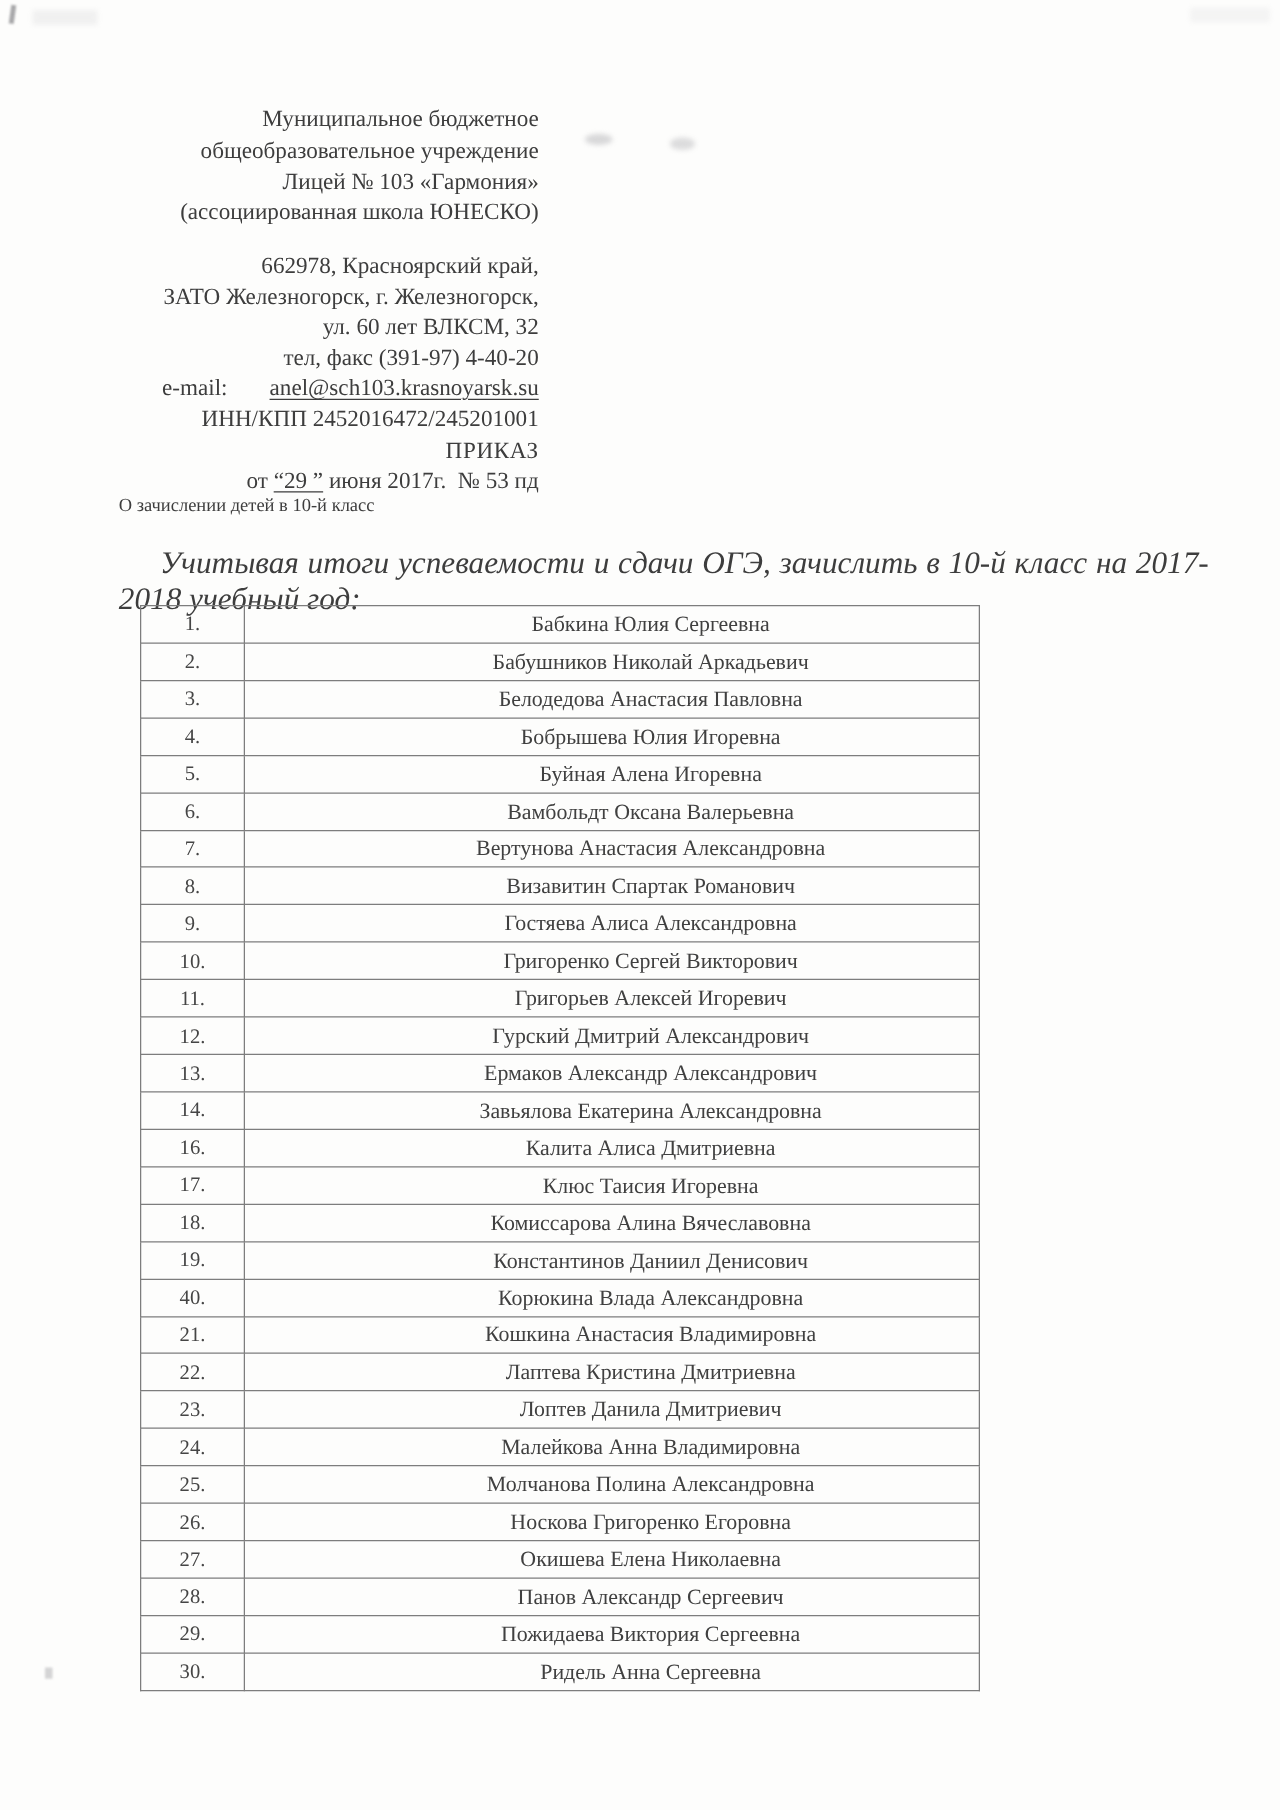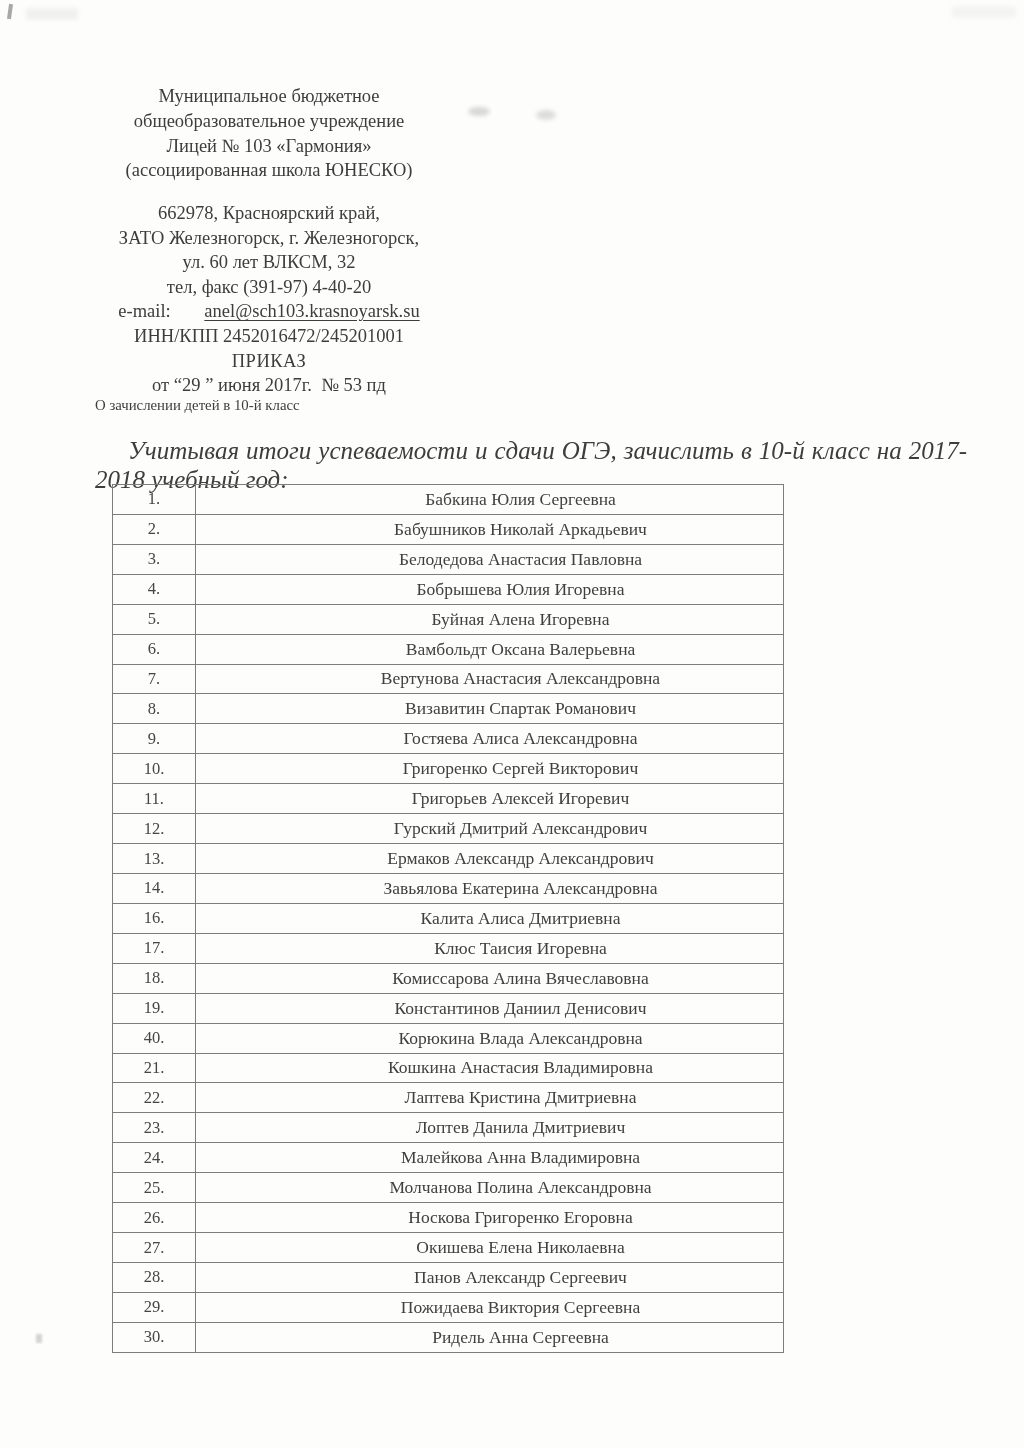--- a/index.html
+++ b/index.html
@@ -12,23 +12,23 @@
     width: 1024px;
     height: 1448px;
     background: #fdfdfc;
     overflow: hidden;
     font-family: "Liberation Serif", "DejaVu Serif", serif;
     color: #3d3d3d;
   }
   
   .center-col {
     position: absolute;
-    left: 93px;
+    left: 79px;
     width: 352px;
-    text-align: center;
+    text-align: right;
   }
   .school-header {
     top: 84px;
     font-size: 18.5px;
     line-height: 24.8px;
   }
   .contact-block {
     top: 201px;
     font-size: 18.5px;
     line-height: 24.6px;
@@ -36,20 +36,21 @@
   .contact-line { white-space: nowrap; }
   .email-link {
     text-decoration: underline;
     text-underline-offset: 3px;
     color: #3d3d3d;
     margin-left: 29px;
   }
   .order-title-line { letter-spacing: 0.5px; }
   .date-line { white-space: pre; }
   .date-number {
+    text-decoration: underline;
     text-underline-offset: 3px;
   }
   .order-subject {
     position: absolute;
     left: 95px;
     top: 397px;
     font-size: 14.8px;
     line-height: 17px;
     white-space: nowrap;
     text-align: right;

